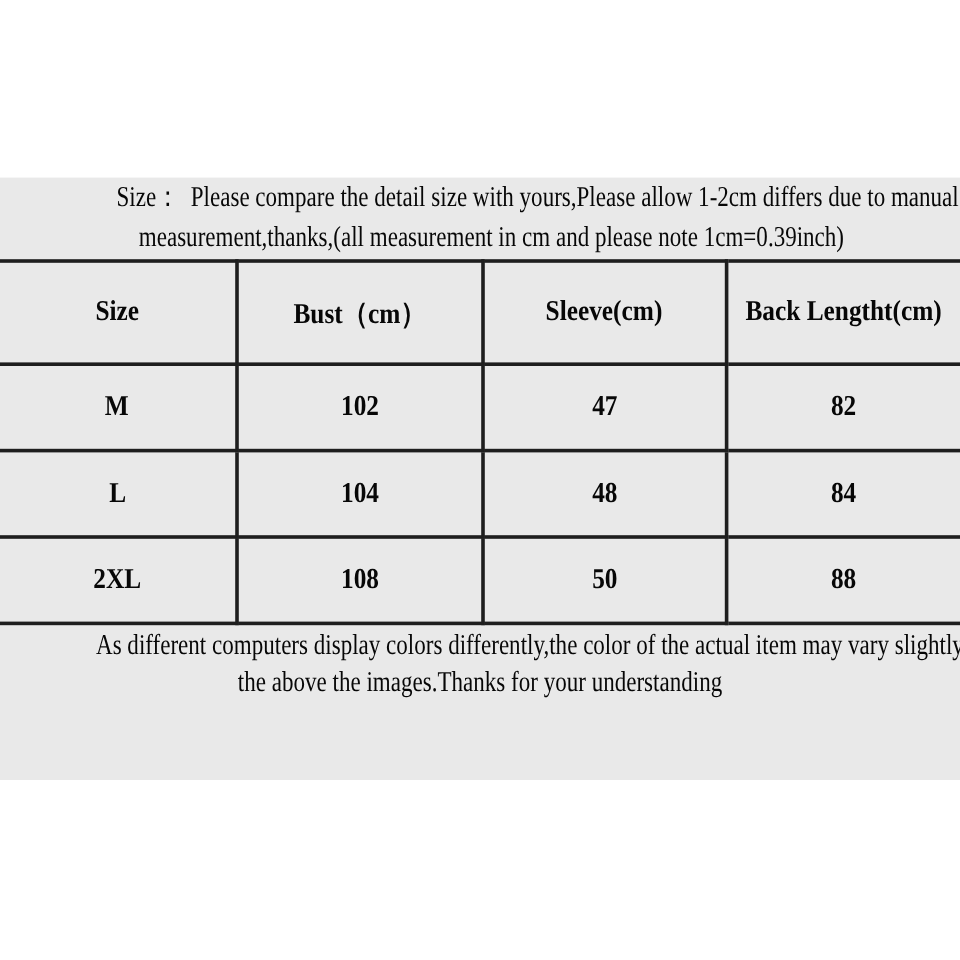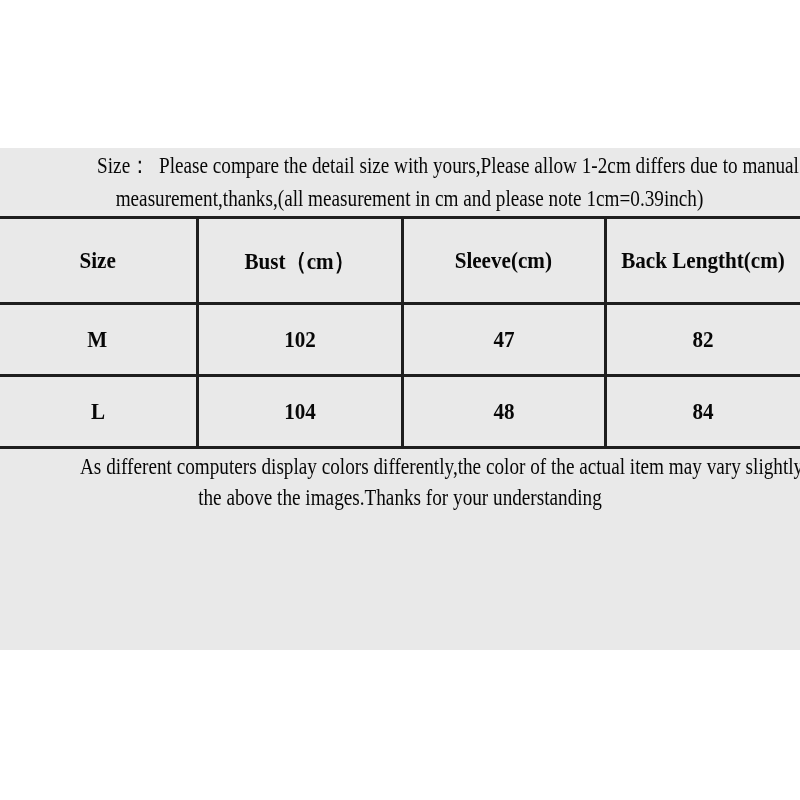--- a/index.html
+++ b/index.html
@@ -112,20 +112,26 @@
           <td><span class="cell">102</span></td>
           <td><span class="cell">47</span></td>
           <td><span class="cell">82</span></td>
         </tr>
         <tr>
           <td><span class="cell">L</span></td>
           <td><span class="cell">104</span></td>
           <td><span class="cell">48</span></td>
           <td><span class="cell">84</span></td>
         </tr>
+        <tr>
+          <td><span class="cell">2XL</span></td>
+          <td><span class="cell">108</span></td>
+          <td><span class="cell">50</span></td>
+          <td><span class="cell">88</span></td>
+        </tr>
       </tbody>
     </table>
 
     <div class="footer">
       <span class="sq">As different computers display colors differently,the color of the actual item may vary slightly from</span>
       <span class="sq">the above the images.Thanks for your understanding</span>
     </div>
 
   </div>
 </div>

